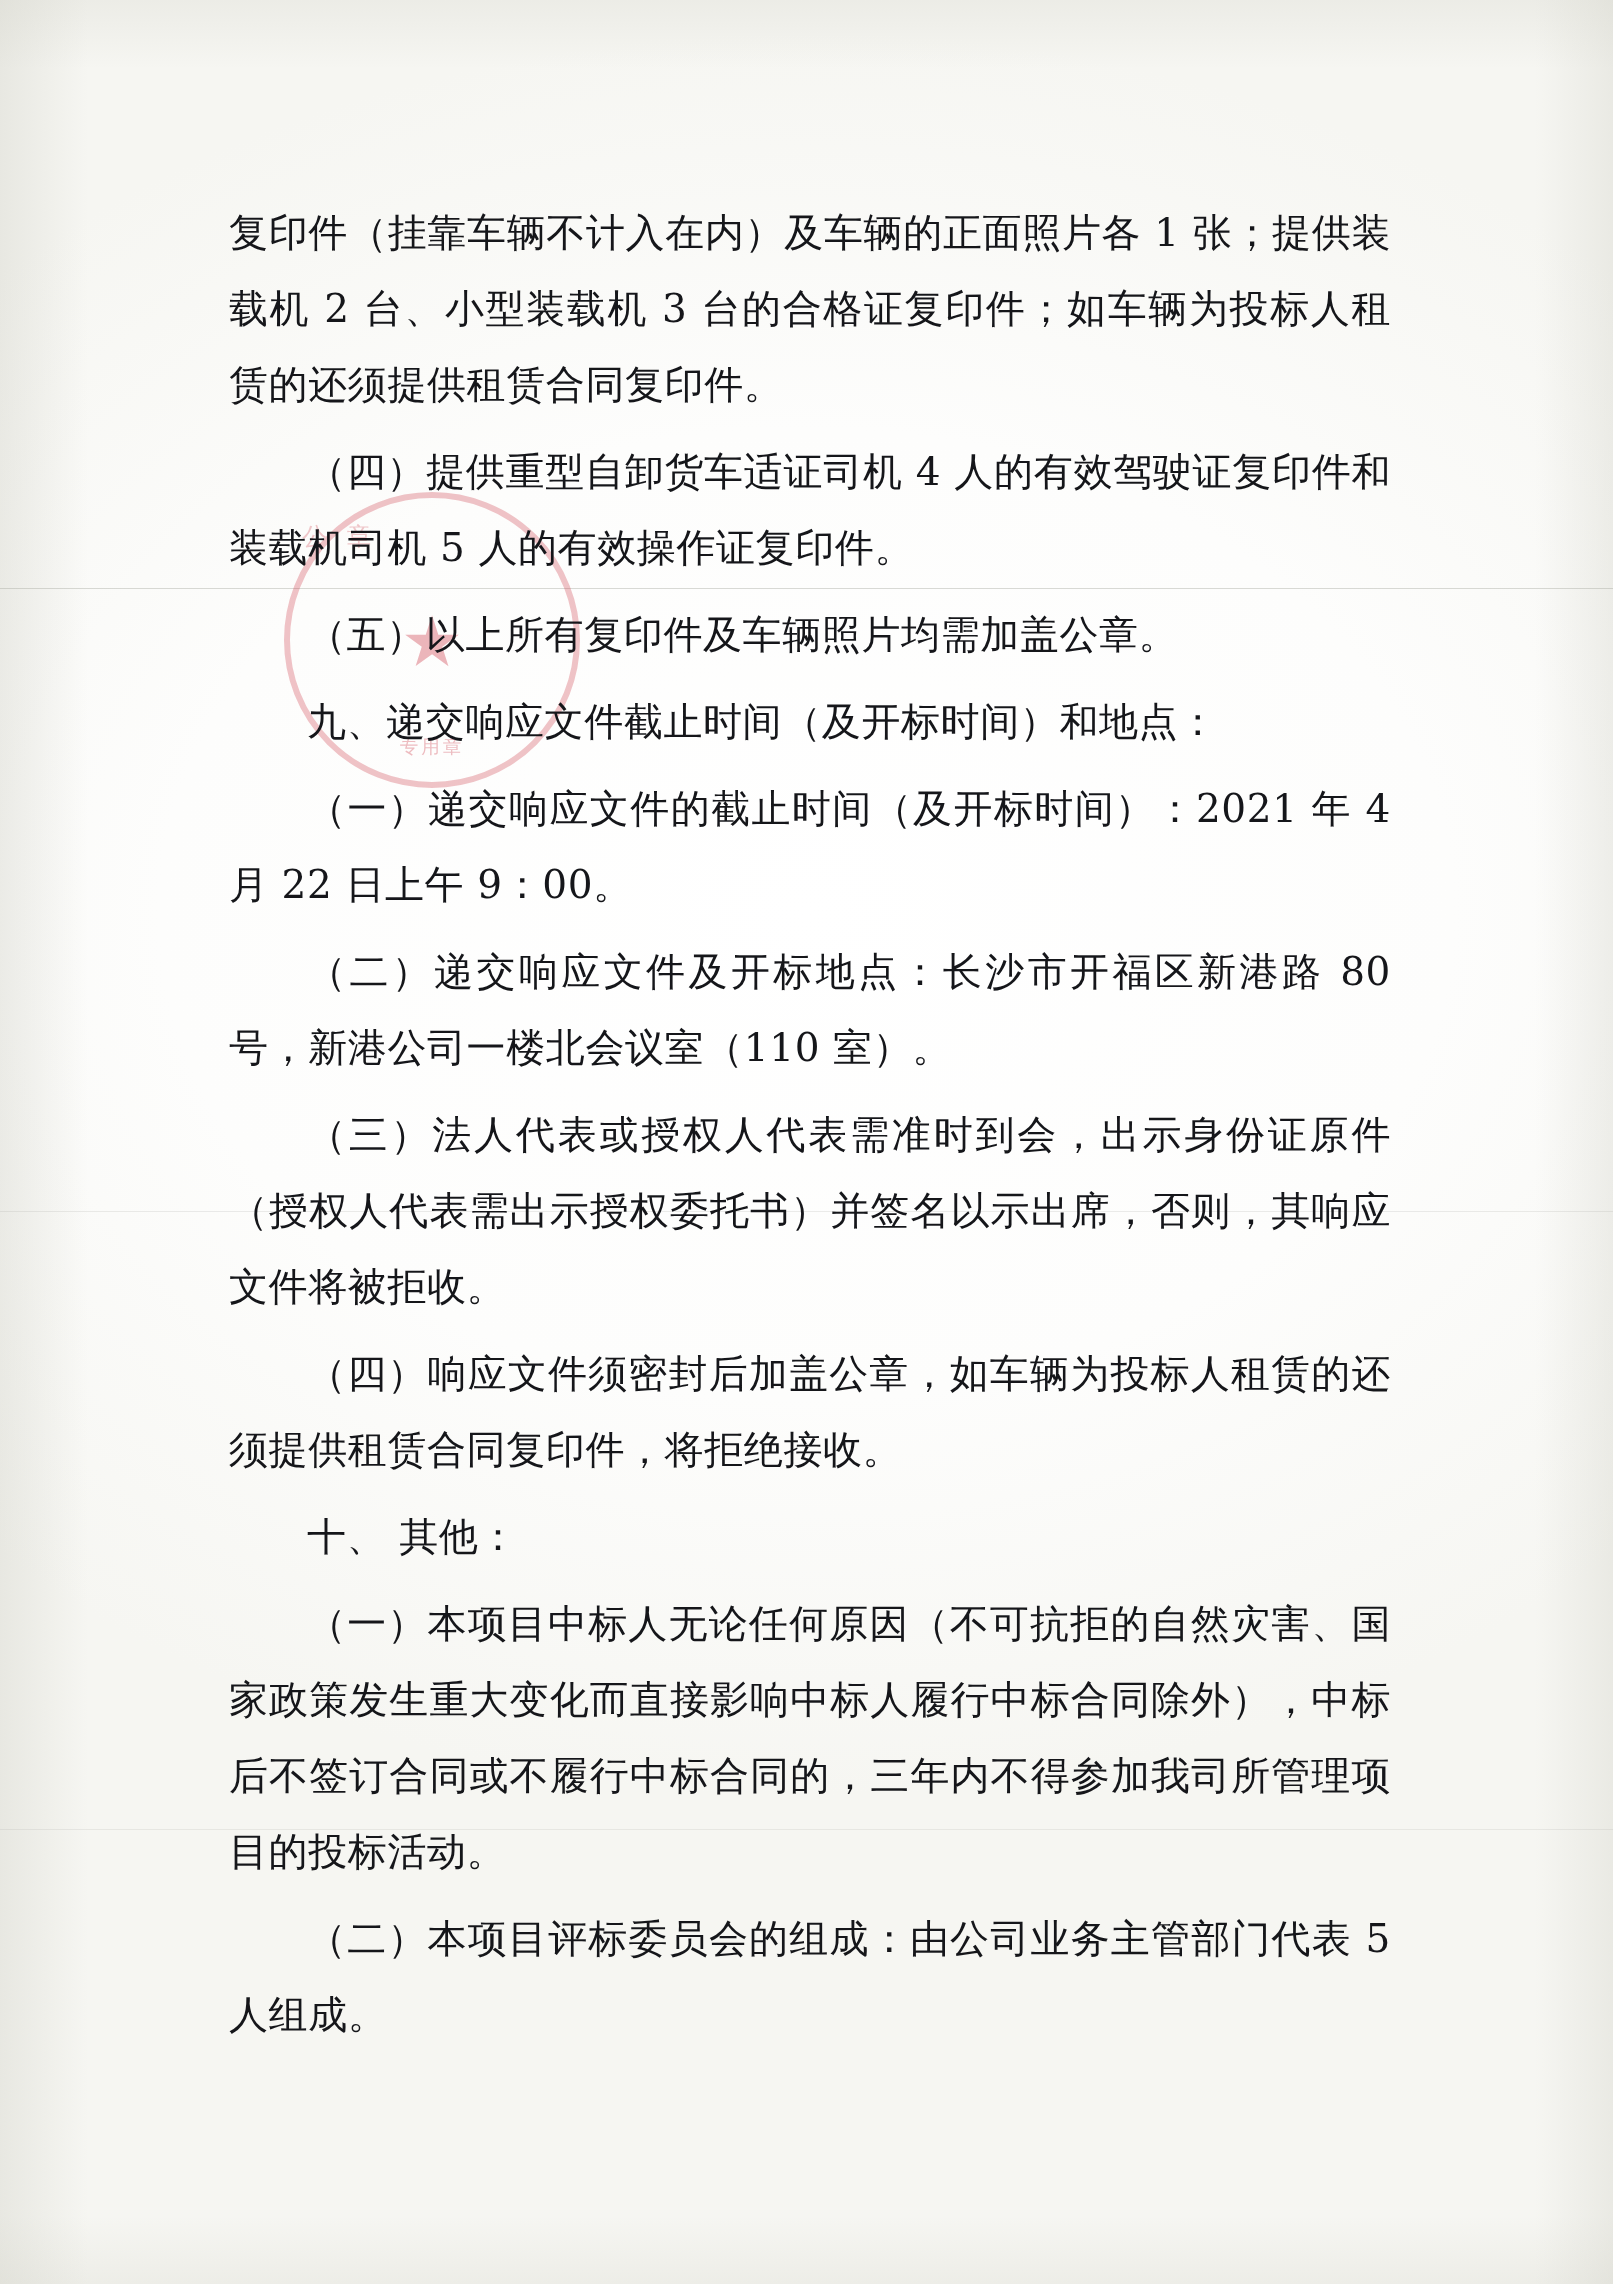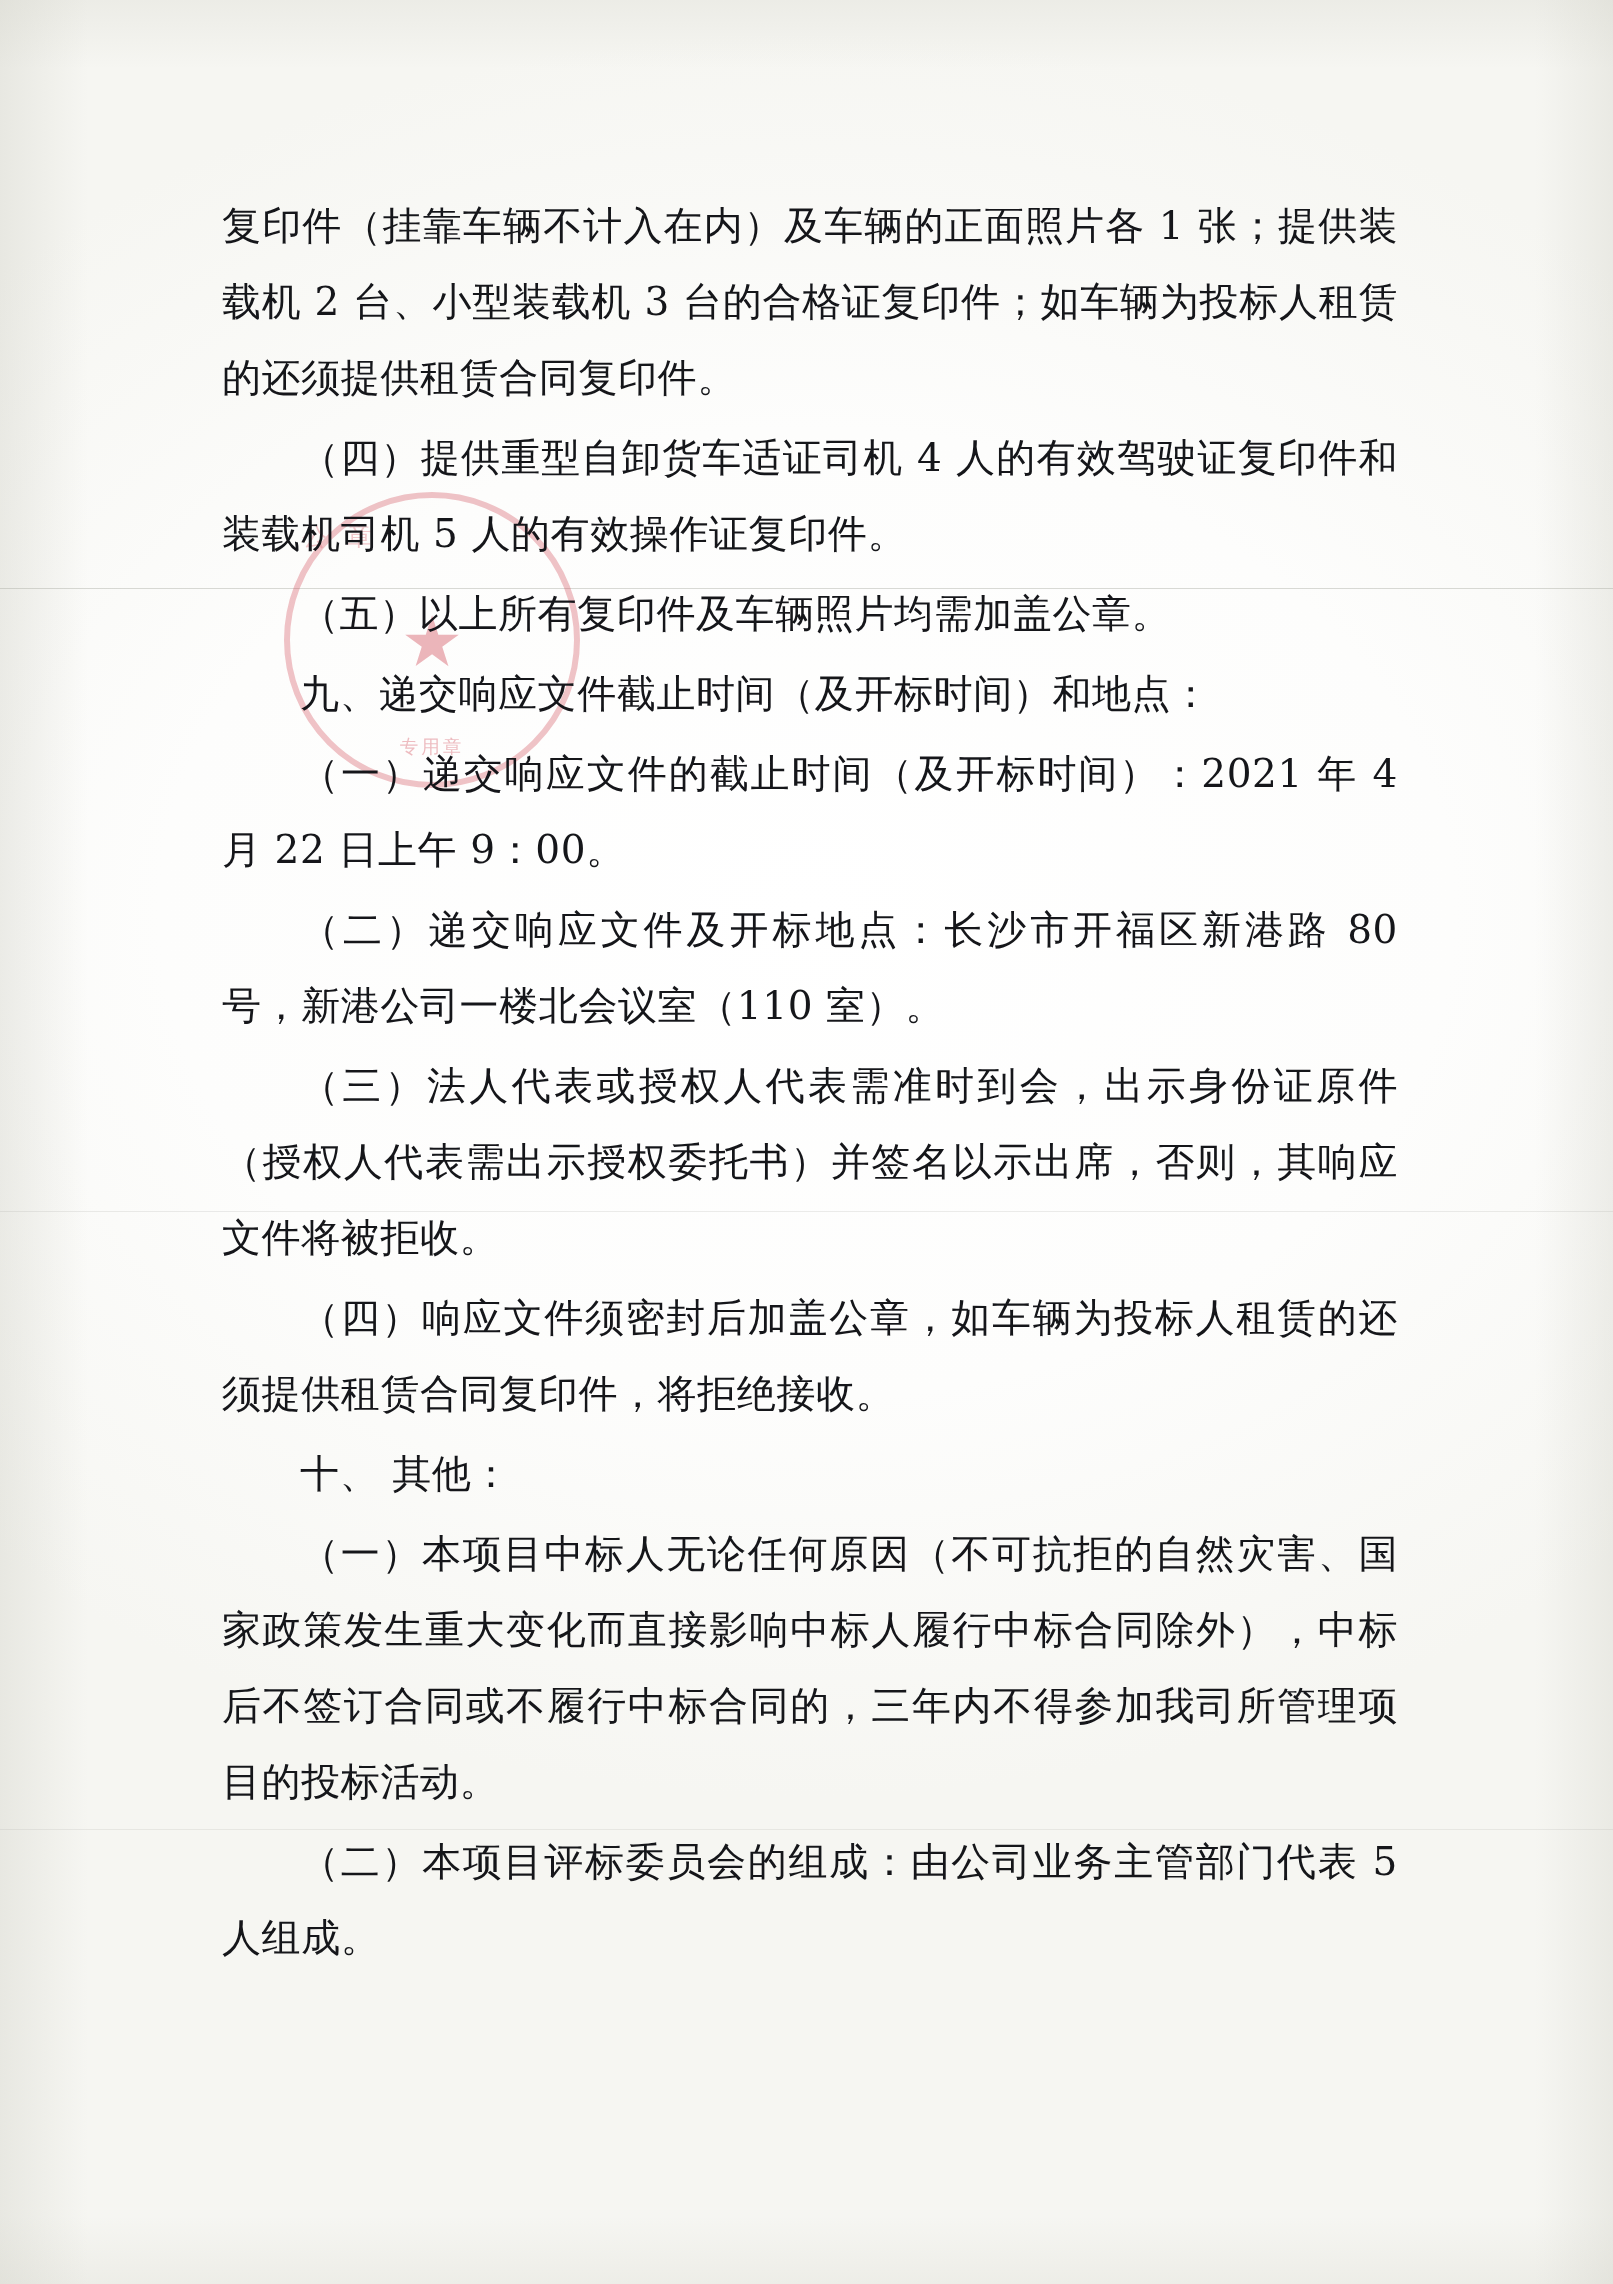--- a/index.html
+++ b/index.html
@@ -50,21 +50,21 @@
     top: 184px;
     width: 1184px;
     font-size: 39px;
     line-height: 76px;
     color: #15161a;
     letter-spacing: 0.6px;
     text-align: justify;
     text-justify: inter-ideograph;
   }
   .para {
-    margin: 4px;
+    margin: 11px;
     white-space: pre-wrap;
   }
   .indent {
     text-indent: 78px;
   }
 
   
   .seal {
     position: absolute;
     left: 284px;

